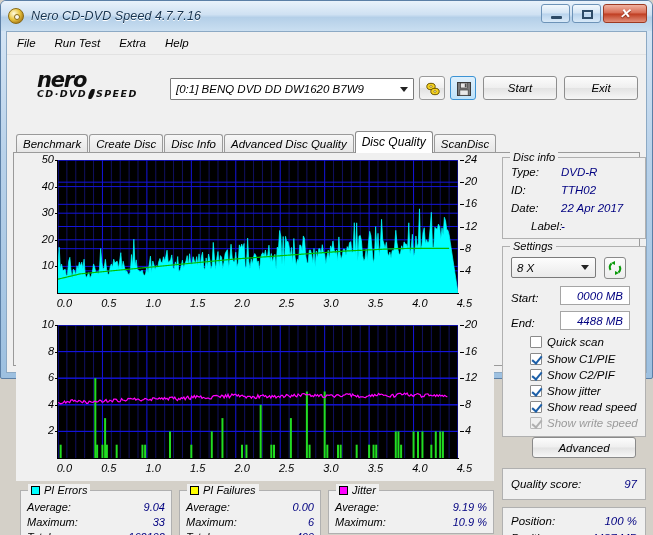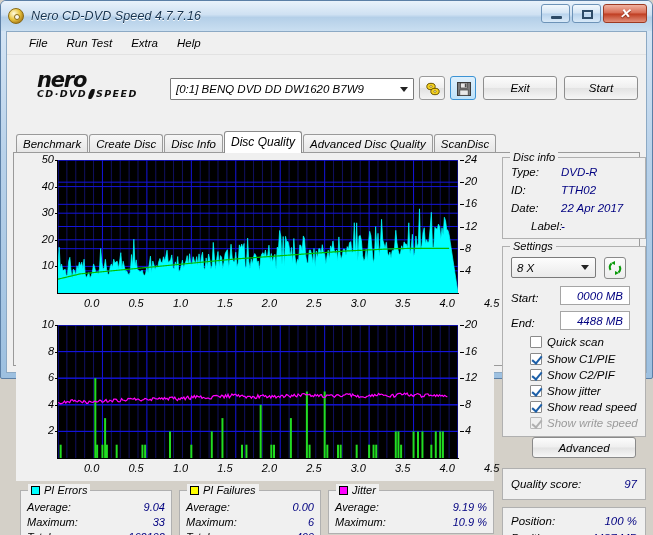--- a/index.html
+++ b/index.html
@@ -56,21 +56,21 @@
     position:absolute;left:0;top:0;width:100%;height:100%;
     color:#fff;font-weight:bold;font-size:13px;line-height:17px;text-align:center;
     text-shadow:0 1px 1px #7a2411;font-family:"Liberation Serif",serif;
   }
   
   .client{
     position:absolute;left:5px;top:30px;right:5px;bottom:5px;
     background:#f0f0f0;border:1px solid #8ca9c4;box-sizing:border-box;
   }
   .menubar{
-    height:22px;display:flex;align-items:center;padding-left:14px;gap:3px;
+    height:22px;display:flex;align-items:center;padding-left:2px;gap:3px;
     background:#f0f0f0;border-bottom:1px solid #e2e2e2;
   }
   .menuitem{padding:3px 8px;font-size:11.5px;color:#000;}
   
   .toolbar{
     height:45px;display:flex;align-items:flex-end;padding:0 8px;background:#f0f0f0;
     position:relative;
   }
   .logo{width:155px;padding-left:22px;box-sizing:border-box;}
   .logo-nero{
@@ -131,21 +131,21 @@
     background:#f0f0f0;border:1px solid #9a9a9a;border-top:1px solid #9a9a9a;
     box-sizing:border-box;
   }
   .chart{position:relative;background:#f0f0f0;}
   .plot{position:absolute;background:#000;}
   .ytick,.ytick2,.xtick{
     position:absolute;font-size:11px;color:#000;white-space:nowrap;
   }
   .ytick{text-align:right;}
   .ytick2{text-align:left;}
-  .xtick{text-align:left;margin-left:40px;}
+  .xtick{text-align:right;}
   
   .lbox{
     position:absolute;border:1px solid #b0b0b0;box-sizing:border-box;background:#f0f0f0;
   }
   .lbox-title{
     position:absolute;top:-7px;left:7px;background:#f0f0f0;padding:0 3px;
     font-size:11px;color:#000;display:flex;align-items:center;gap:4px;
   }
   .swatch{width:9px;height:9px;border:1px solid #000;box-sizing:border-box;display:inline-block;}
   .lrow{
@@ -254,30 +254,30 @@
 
       <div class="tbtn active">
         <svg class="floppy" viewBox="0 0 16 16">
           <rect x="1.5" y="1.5" width="13" height="13" fill="#7b7b7b" stroke="#3b3b3b" stroke-width="1"></rect>
           <rect x="4.5" y="2" width="7" height="5" fill="#e8e8e8" stroke="#3b3b3b" stroke-width="0.7"></rect>
           <rect x="8.8" y="2.6" width="1.8" height="3.6" fill="#4a4a4a"></rect>
           <rect x="3.8" y="9" width="8.4" height="5.3" fill="#e8e8e8" stroke="#3b3b3b" stroke-width="0.7"></rect>
         </svg>
       </div>
 
+      <div class="pbtn" id="start-button">Start</div>
       <div class="pbtn" id="exit-button">Exit</div>
-      <div class="pbtn" id="start-button">Start</div>
     </div>
 
     <div class="tabstrip">
       <div class="tab">Benchmark</div>
       <div class="tab">Create Disc</div>
       <div class="tab">Disc Info</div>
+      <div class="tab">Advanced Disc Quality</div>
       <div class="tab selected">Disc Quality</div>
-      <div class="tab">Advanced Disc Quality</div>
       <div class="tab">ScanDisc</div>
     </div>
 
     <div class="tabpanel">
 
       <div class="chart" id="chart1" style="position:absolute;left:2px;top:1px;width:478px;height:162px;">
         <div class="plot" id="plot1" style="left:42px;top:6px;width:400px;height:133px;">
           <svg id="svg1" width="400" height="133" viewBox="0 0 400 133" preserveAspectRatio="none">
               <line x1="0.00" y1="0" x2="0.00" y2="133" stroke="#1414dc" stroke-width="1"></line>
               <line x1="8.89" y1="0" x2="8.89" y2="133" stroke="#101060" stroke-width="1"></line>

